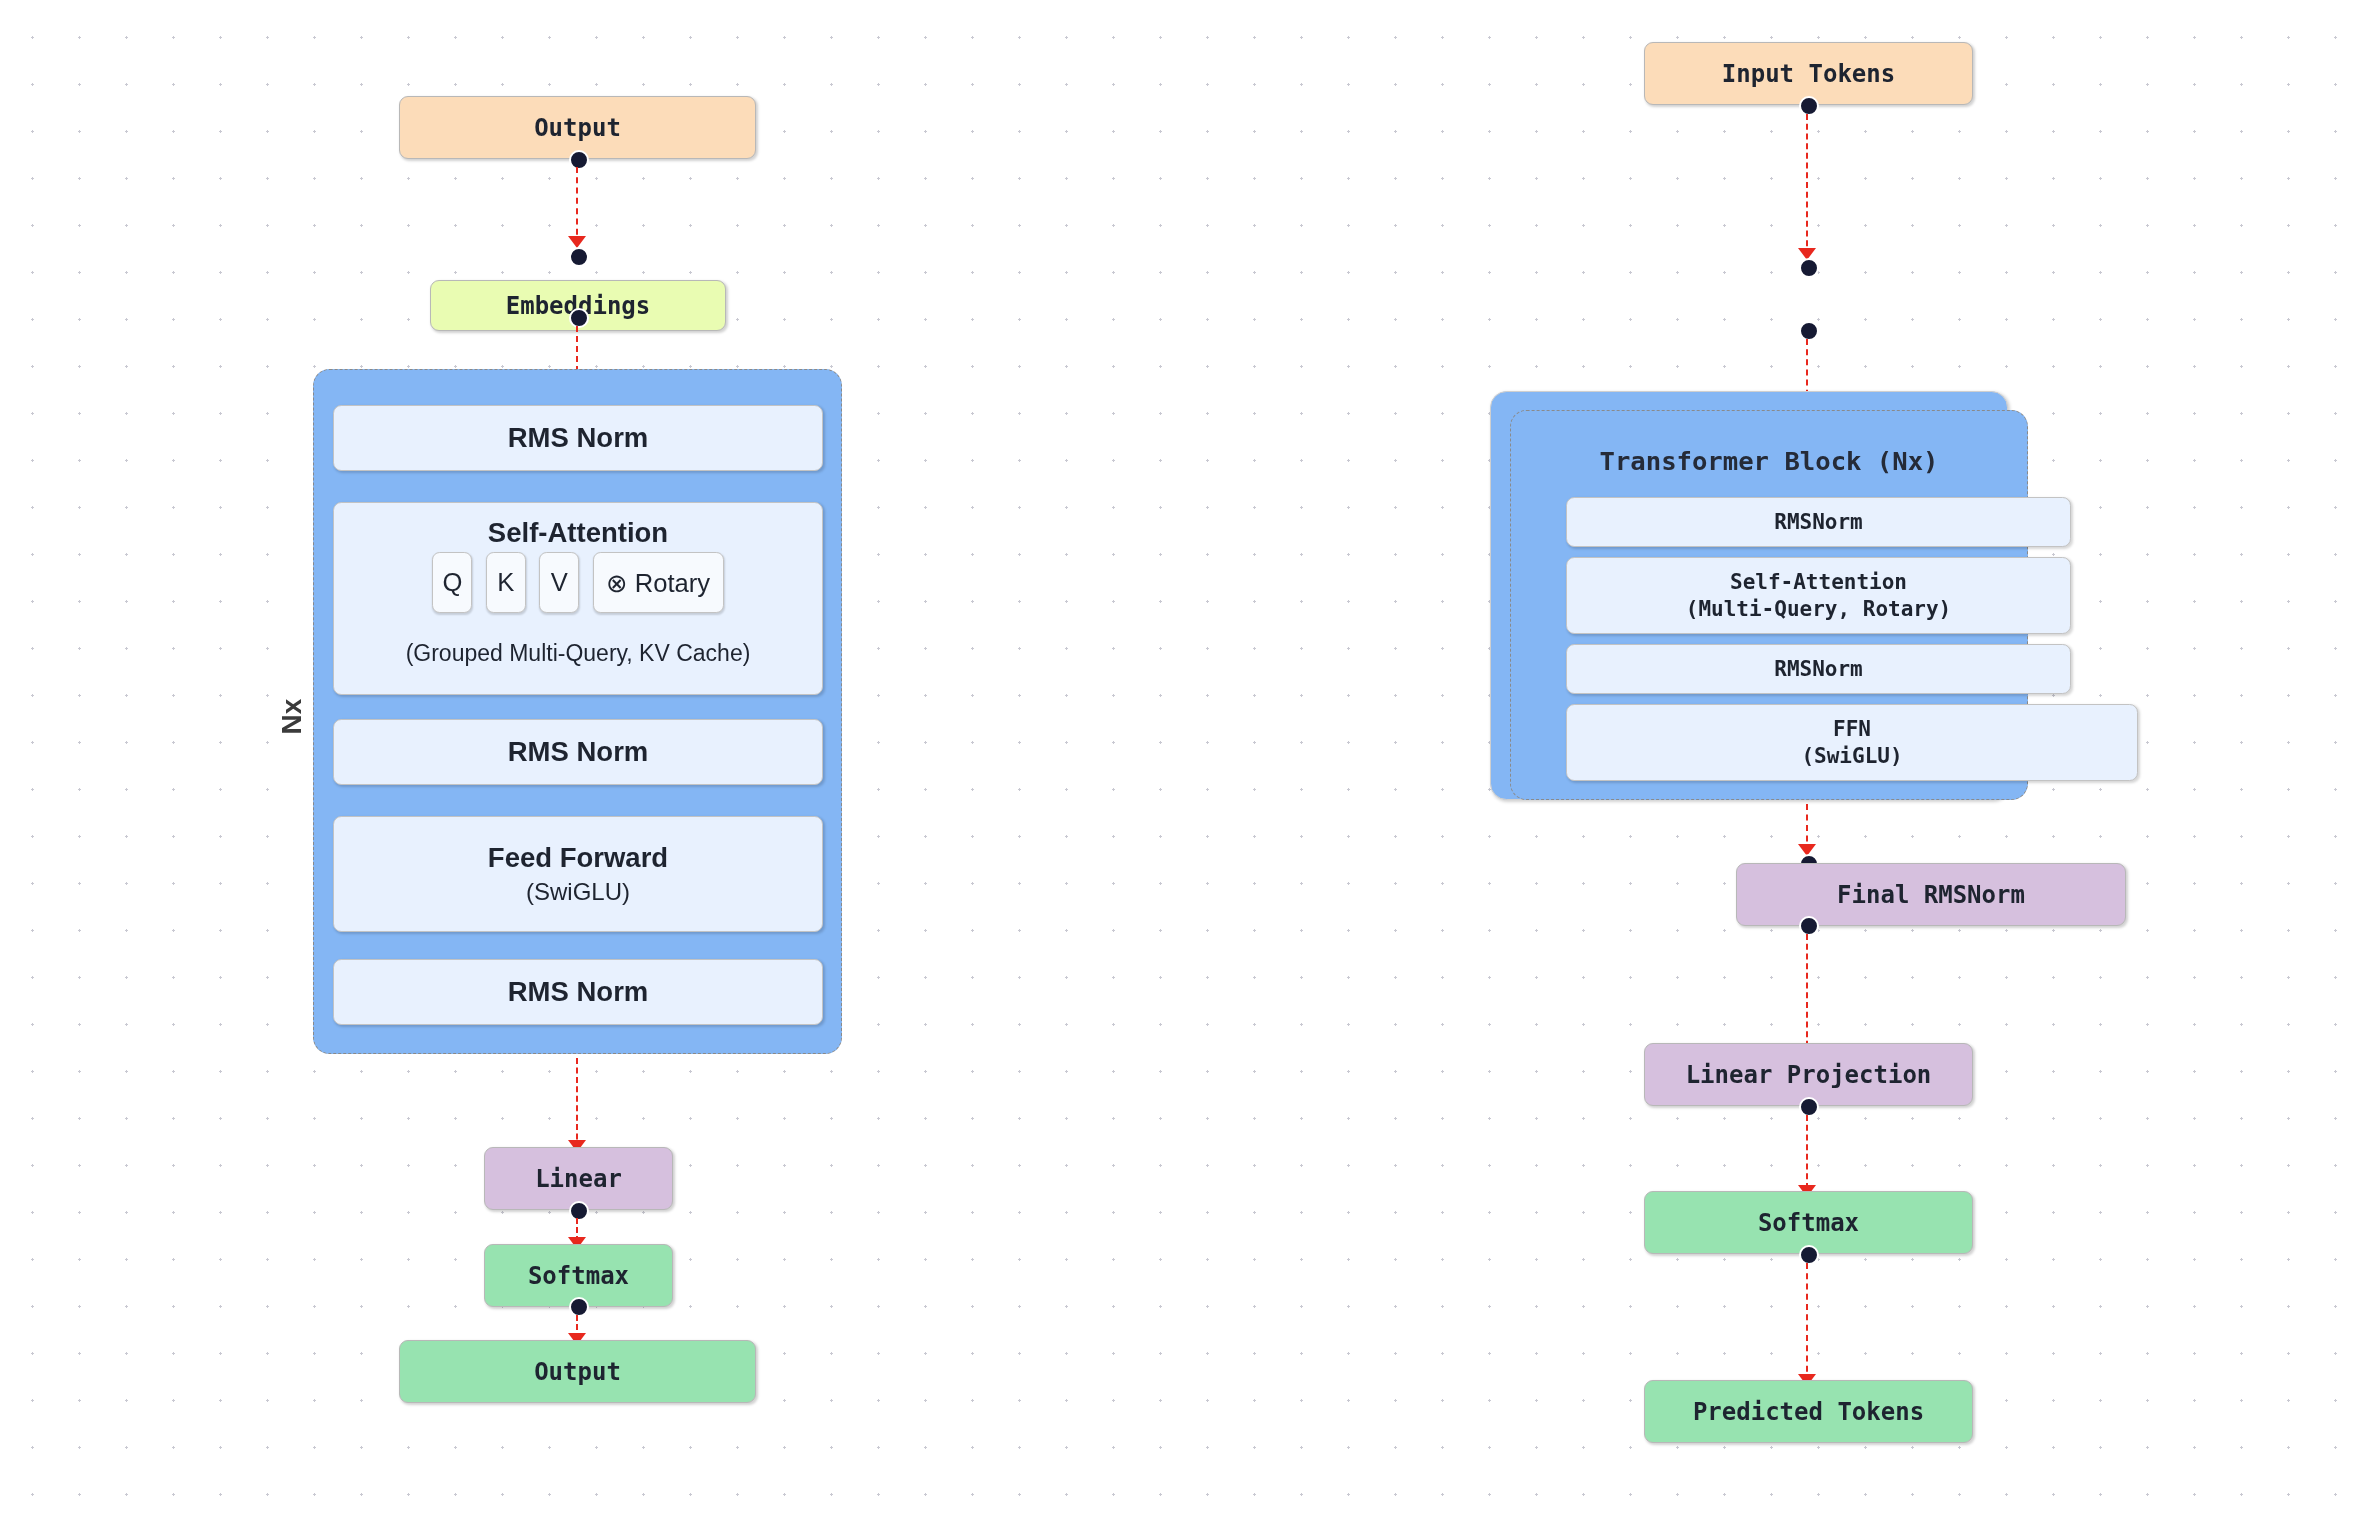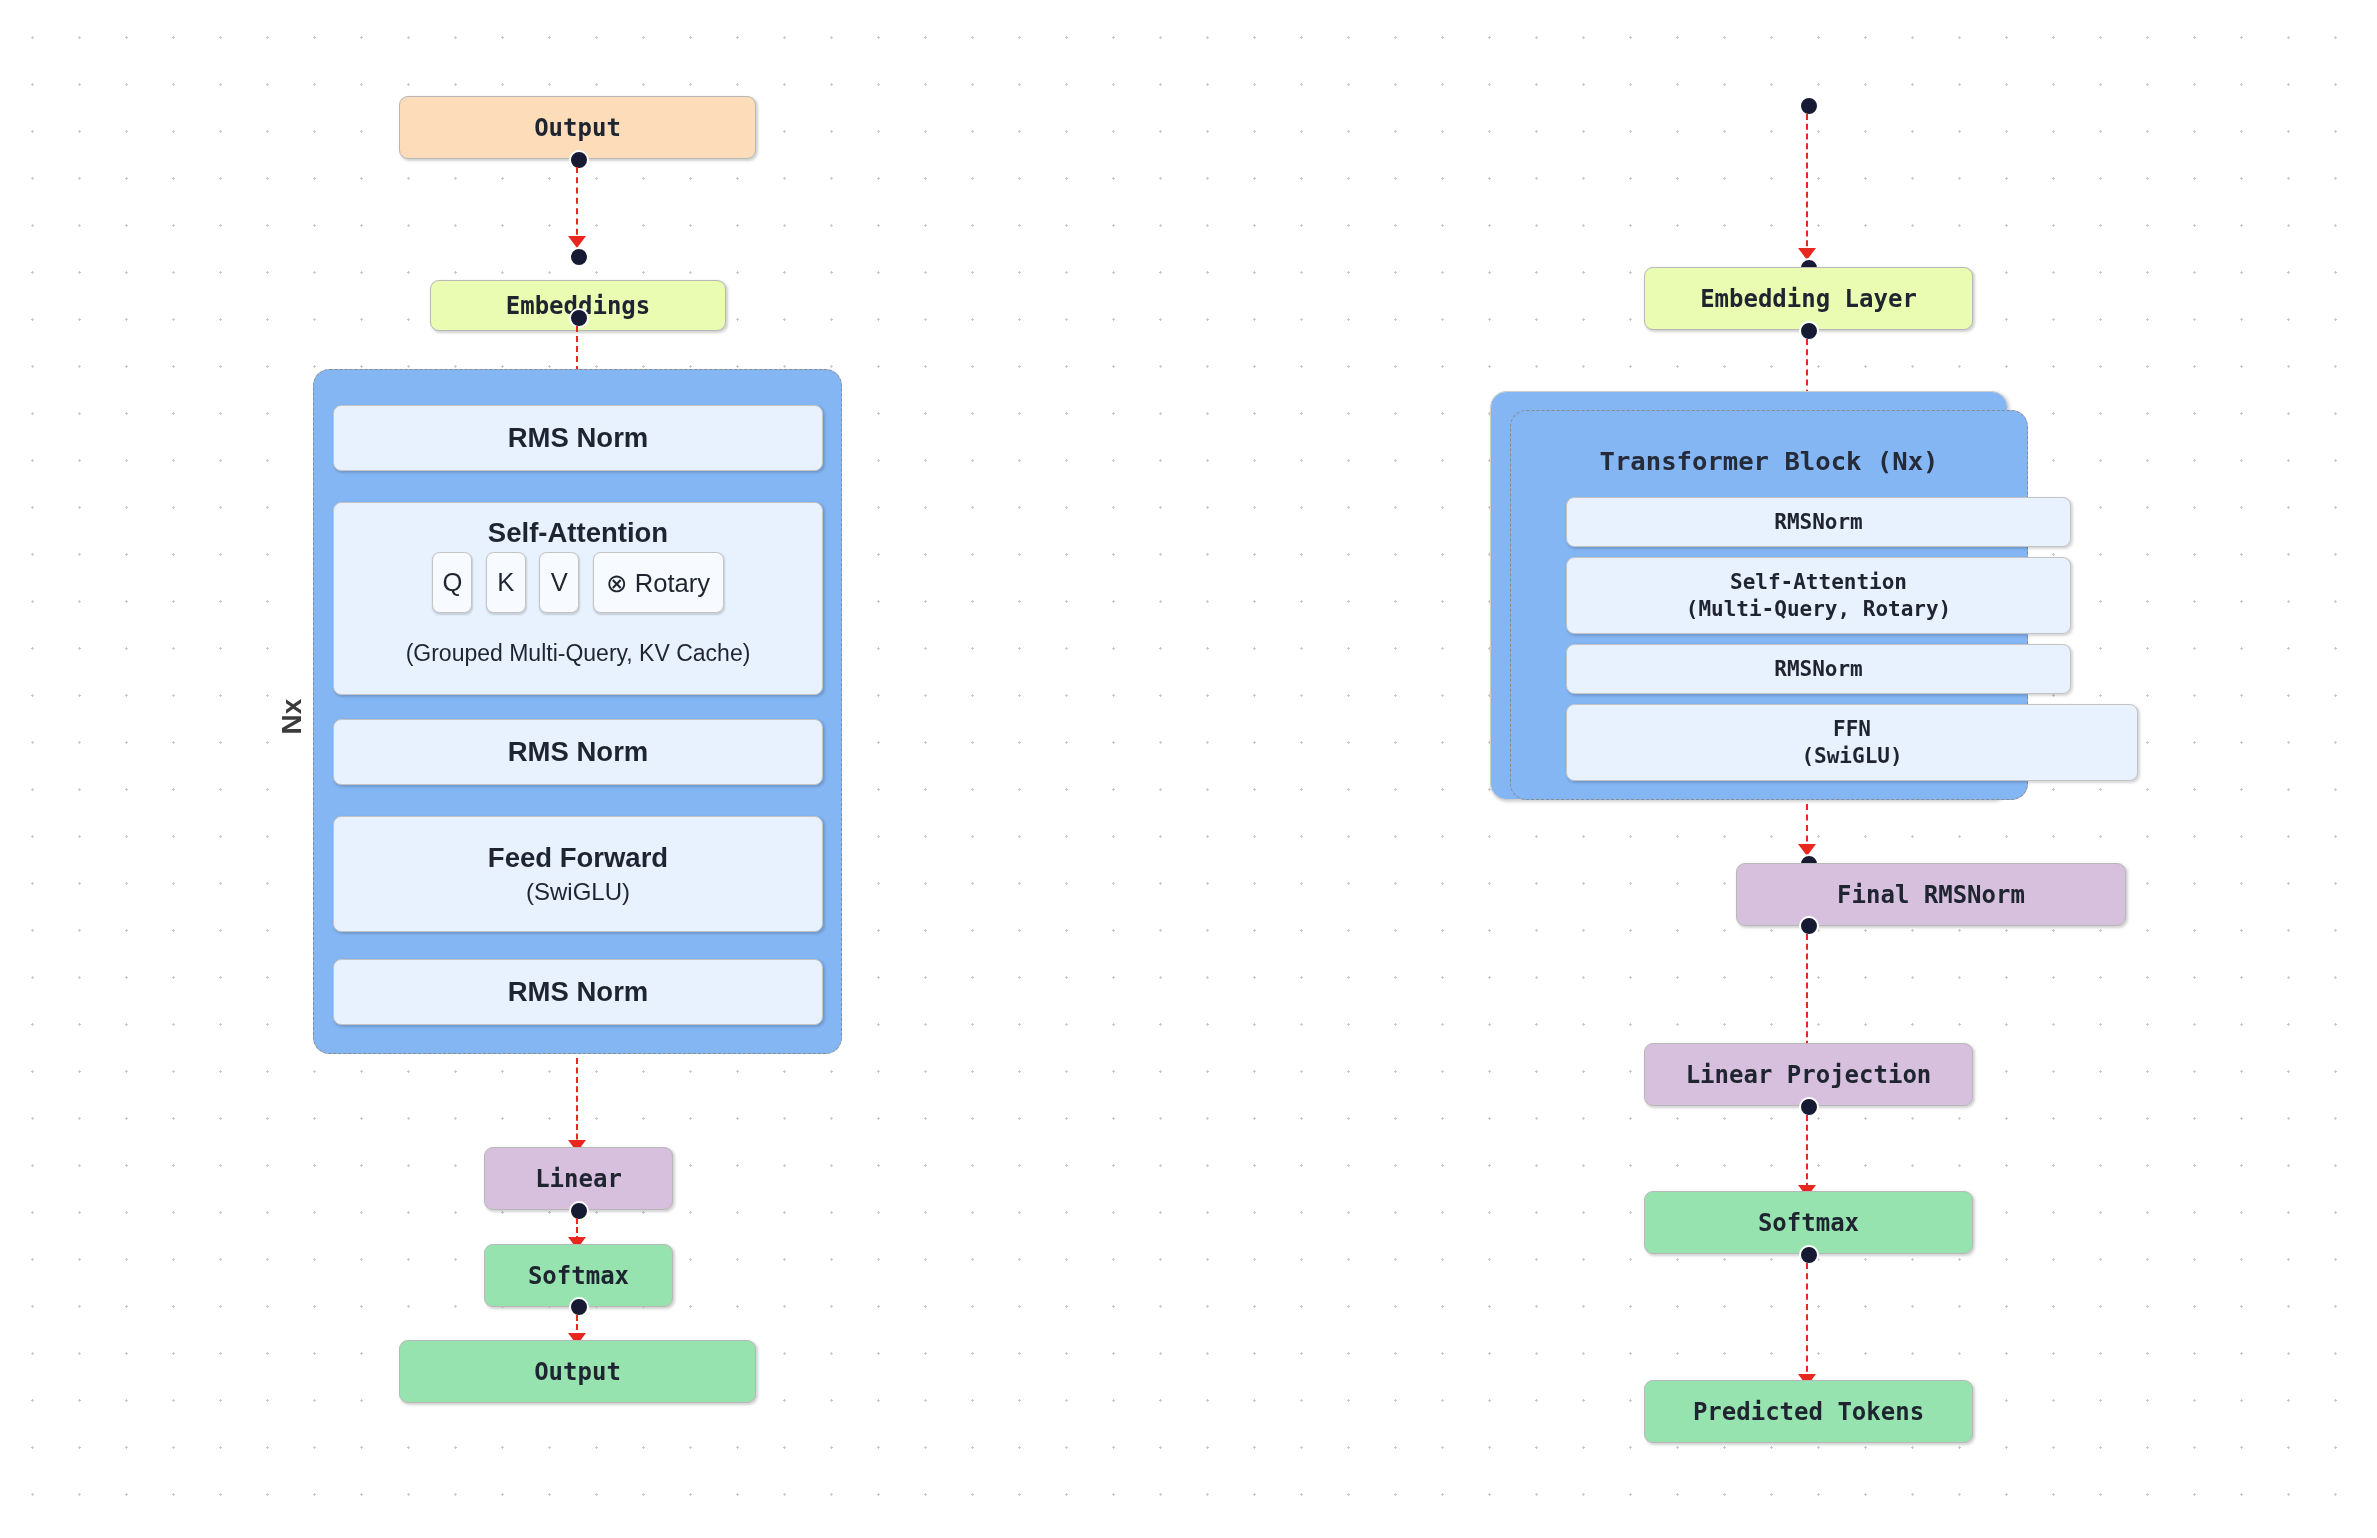--- a/index.html
+++ b/index.html
@@ -183,28 +183,28 @@
   </div>
   <div class="dot" style="left:569px;top:1297px;"></div>
   <div class="edge" style="left:576px;top:1315px;height:24px;"></div>
   <div class="arrow" style="left:568px;top:1333px;"></div>
   <div class="dot" style="left:569px;top:1343px;"></div>
 
   <div class="node green mono" style="left:399px;top:1340px;width:357px;height:63px;font-size:24px;">
     <span>Output</span>
   </div>
 
+  <div class="node orange mono" style="left:1644px;top:42px;width:329px;height:63px;font-size:24px;">
+    <span>Input Tokens</span>
+  </div>
   <div class="dot" style="left:1799px;top:96px;"></div>
   <div class="edge" style="left:1806px;top:114px;height:142px;"></div>
   <div class="arrow" style="left:1798px;top:248px;"></div>
   <div class="dot" style="left:1799px;top:258px;"></div>
 
-  <div class="node lime mono" style="left:1644px;top:267px;width:329px;height:63px;font-size:24px;">
-    <span>Embedding Layer</span>
-  </div>
   <div class="dot" style="left:1799px;top:321px;"></div>
   <div class="edge" style="left:1806px;top:339px;height:77px;"></div>
 
   <div class="bigblue solidshadow" style="left:1490px;top:391px;width:518px;height:409px;"></div>
 
   <div class="bigblue dashed" style="left:1510px;top:410px;width:518px;height:390px;"></div>
 
   <div class="mono" style="position:absolute;left:1510px;top:446px;width:518px;text-align:center;font-size:25.6px;color:#252b38;">
     <span>Transformer Block (Nx)</span>
   </div>

